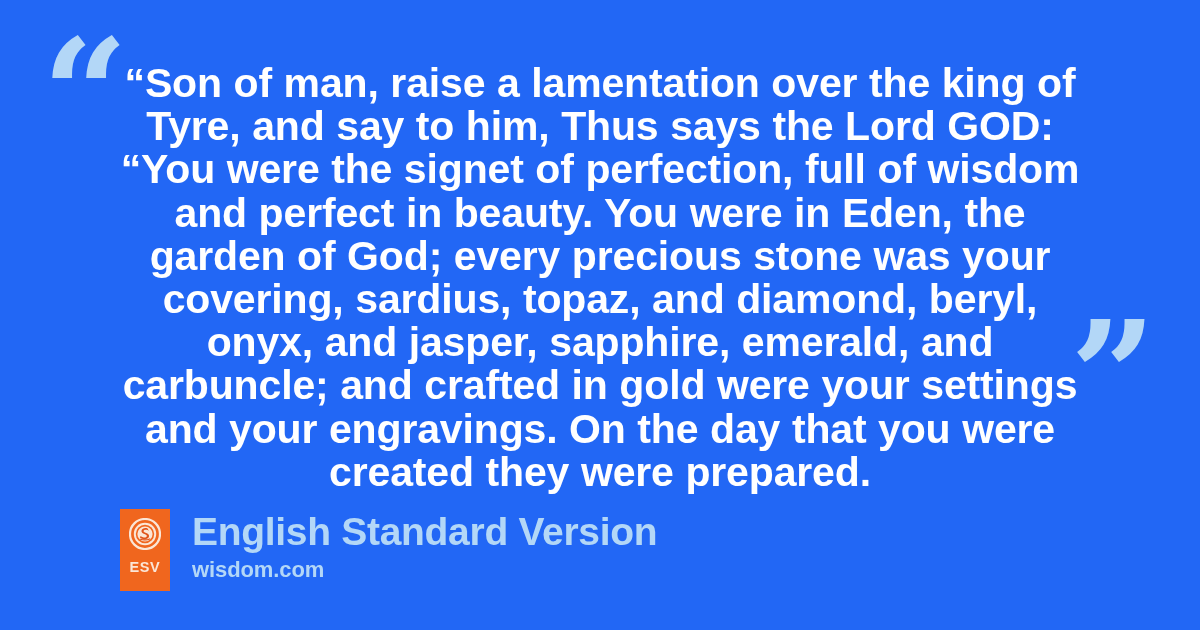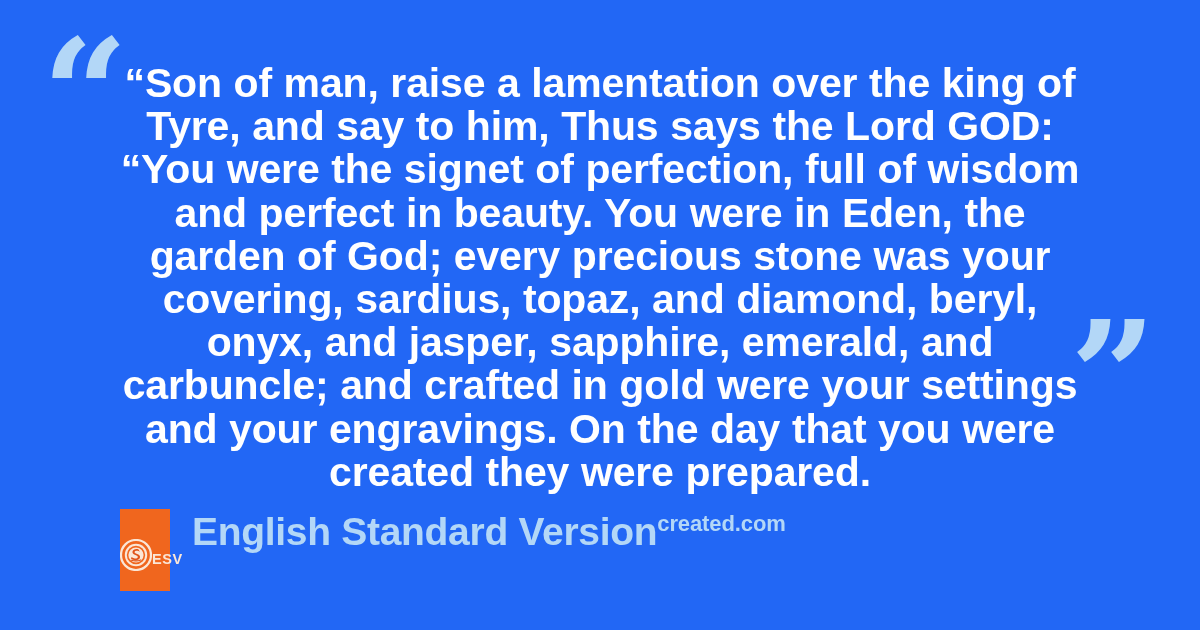--- a/index.html
+++ b/index.html
@@ -62,21 +62,21 @@
     left: 120px;
     top: 509px;
     display: flex;
     align-items: flex-start;
   }
   .logo-badge {
     width: 50px;
     height: 82px;
     background: #f0661e;
     display: flex;
-    flex-direction: row;
+    flex-direction: column;
     align-items: center;
     justify-content: flex-start;
     padding-top: 9px;
     box-sizing: border-box;
     flex: 0 0 auto;
   }
   .logo-seal {
     width: 32px;
     height: 32px;
     position: relative;
@@ -87,21 +87,21 @@
     color: #fbe6d6;
     font-size: 14.5px;
     font-weight: 700;
     letter-spacing: 0.6px;
     line-height: 1;
   }
   .footer-text {
     margin-left: 22px;
     margin-top: 0px;
     display: flex;
-    flex-direction: row;
+    flex-direction: column;
     justify-content: center;
   }
   .version-name {
     color: #b3d7f7;
     font-size: 39px;
     font-weight: 700;
     line-height: 46px;
     letter-spacing: -0.3px;
     white-space: nowrap;
   }
@@ -137,18 +137,18 @@
           <circle cx="16" cy="16" r="7.6" fill="#fbe6d6"></circle>
           <path d="M18.6 10.4c-2.6-1.1-5.6-0.1-6.1 2.1-0.4 1.9 1.2 2.9 2.9 3.5 1.6 0.6 2.7 1.1 2.4 2.2-0.3 1.2-2.1 1.6-3.8 1.1-1-0.3-1.8-0.8-2.3-1.4l-0.8 1.6c0.8 0.7 1.8 1.2 3 1.5 2.9 0.7 5.6-0.4 6.1-2.5 0.4-1.9-1.1-2.9-2.9-3.6-1.7-0.6-2.8-1-2.5-2.1 0.2-1 1.8-1.4 3.3-1 0.8 0.2 1.5 0.6 2 1.1z" fill="#e0531a"></path>
           <path d="M11.4 21.2c3.2 1.0 6.6 0.9 9.4-0.3" fill="none" stroke="#e0531a" stroke-width="1.1" stroke-linecap="round"></path>
         </svg>
       </span>
       <span class="logo-esv">ESV</span>
     </div>
 
     <div class="footer-text">
       <span class="version-name">English Standard Version</span>
-      <span class="site-url">created.com</span>
+      <span class="site-url">wisdom.com</span>
     </div>
 
   </div>
 
 </div>
 
 </body></html>

